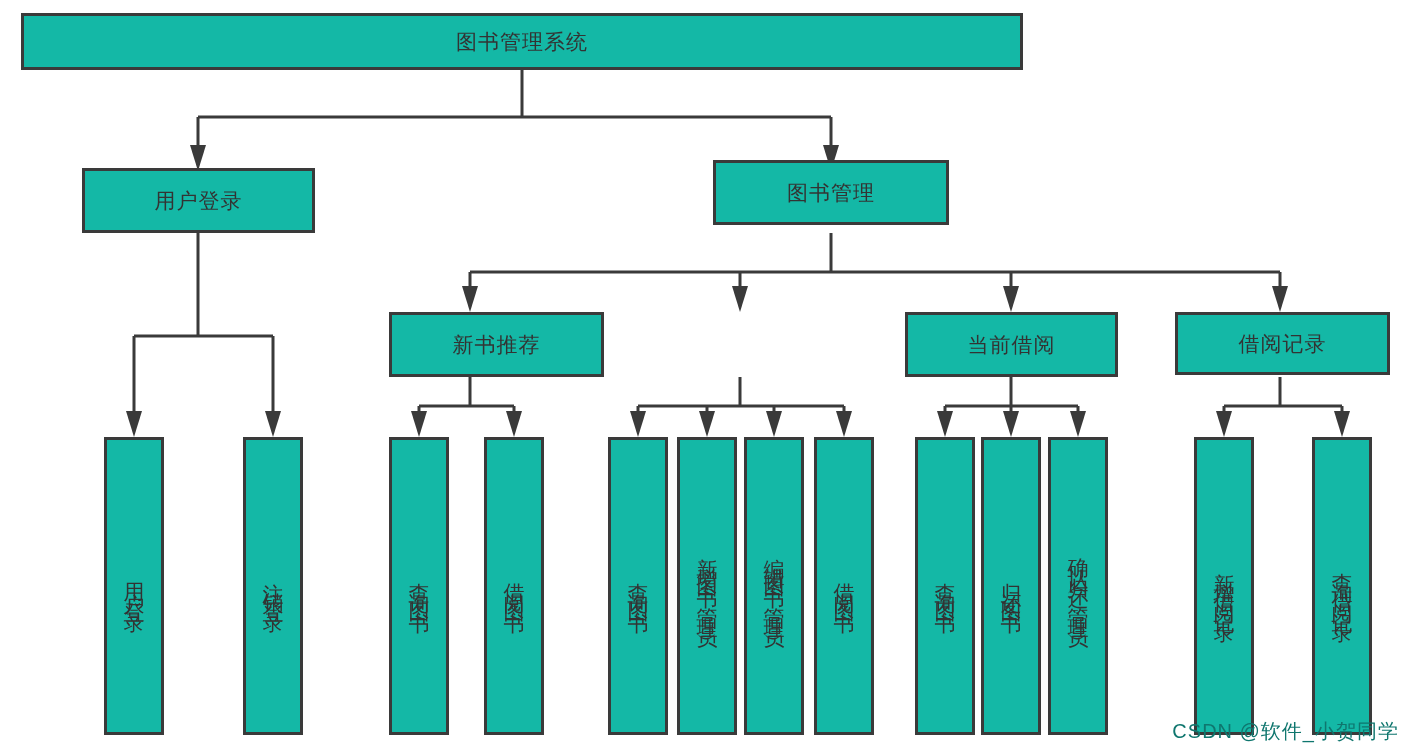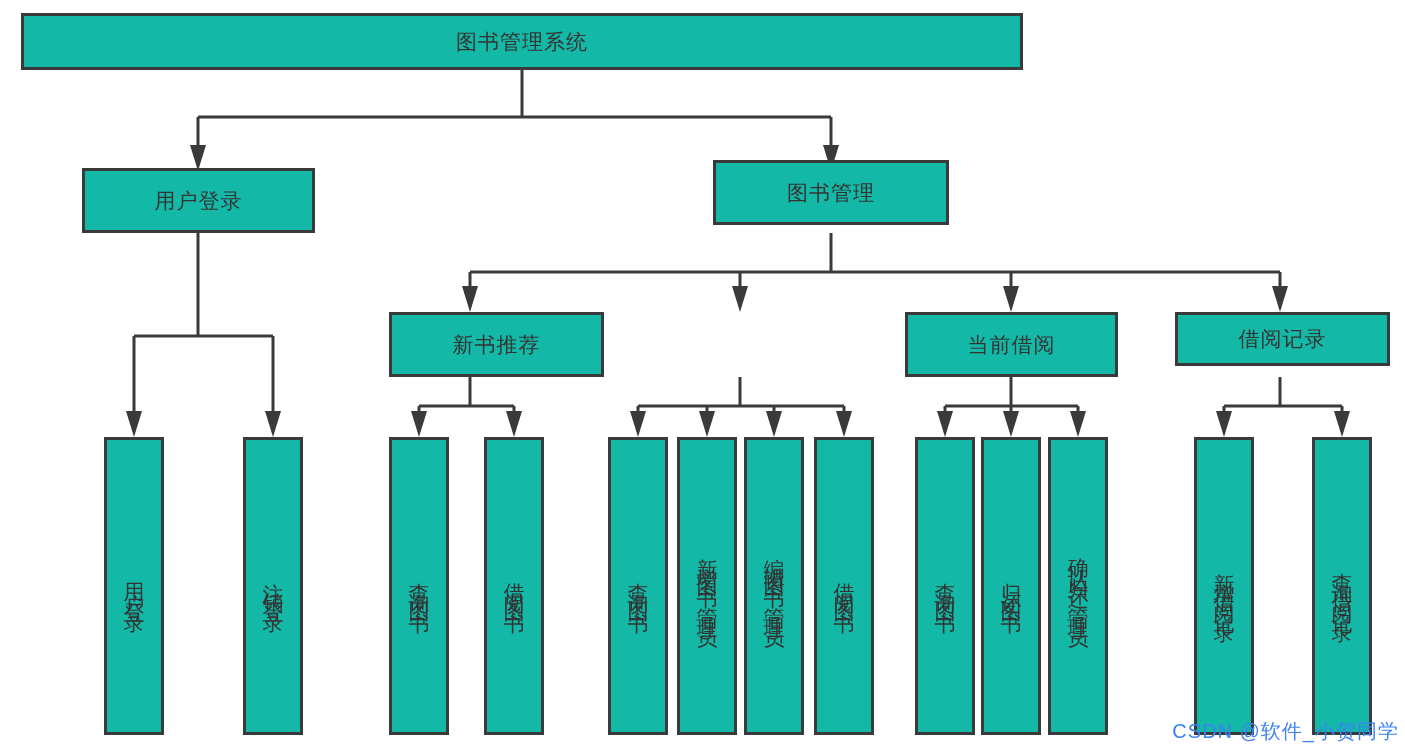--- a/index.html
+++ b/index.html
@@ -25,21 +25,21 @@
   .vnode span{
     writing-mode:vertical-rl;
     text-orientation:mixed;
     letter-spacing:10px;
     line-height:60px;
   }
   .watermark{
     position:absolute;
     right:6px;bottom:2px;
     font-size:20px;
-    color:#3b82f6;
+    color:#0f766e;
     letter-spacing:1px;
     white-space:nowrap;
   }
 </style>
 </head>
 <body>
 
 <div class="stage">
 
   <svg class="connectors" width="1405" height="747" viewBox="0 0 1405 747" stroke="#3a3a3a" stroke-width="3" fill="none">
@@ -102,21 +102,21 @@
   <div class="node hnode" style="left:713px;top:160px;width:236px;height:65px;">
     <span>图书管理</span>
   </div>
 
   <div class="node hnode" style="left:363px;top:312px;width:215px;height:65px;margin-left:26px;">
     <span>新书推荐</span>
   </div>
   <div class="node hnode" style="left:905px;top:312px;width:213px;height:65px;align-items:center;">
     <span>当前借阅</span>
   </div>
-  <div class="node hnode" style="left:1175px;top:312px;width:215px;height:54px;text-align:right;">
+  <div class="node hnode" style="left:1175px;top:312px;width:215px;height:63px;text-align:right;">
     <span>借阅记录</span>
   </div>
 
   <div class="node vnode" style="left:104px;">
     <span>用户登录</span>
   </div>
   <div class="node vnode" style="left:243px;">
     <span>注销登录</span>
   </div>
 

